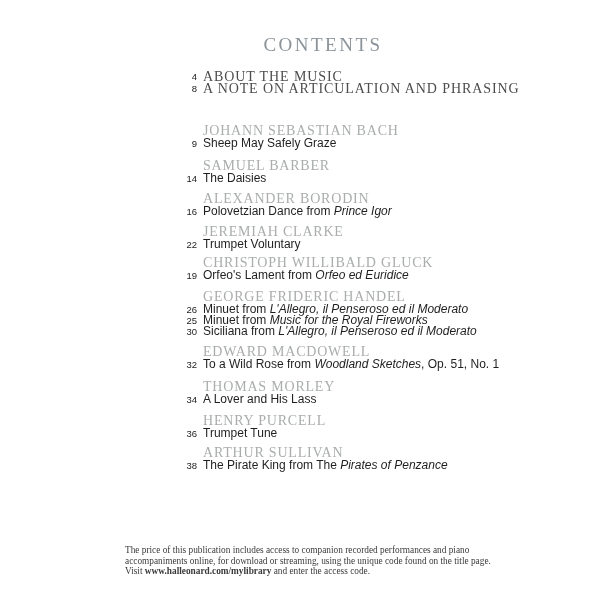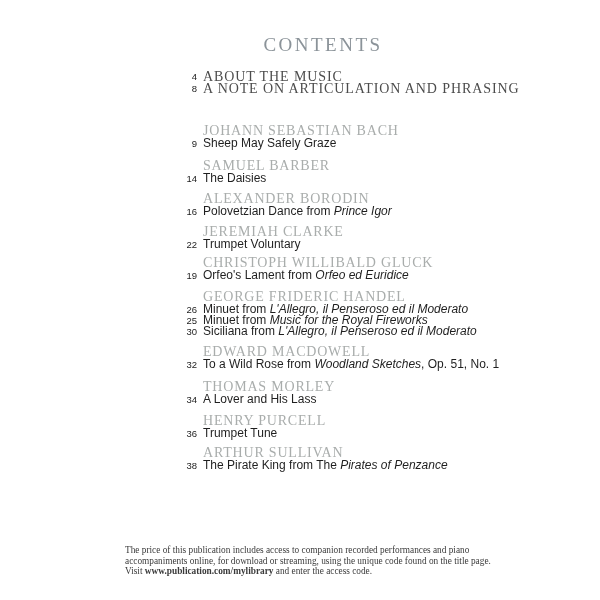--- a/index.html
+++ b/index.html
@@ -191,16 +191,16 @@
     <div class="composer">ARTHUR SULLIVAN</div>
     <div class="row entry-row">
       <span class="num">38</span>
       <span class="entry-title"><span>The Pirate King from The </span><span class="it">Pirates of Penzance</span></span>
     </div>
   </div>
 
   <div class="footer">
     <div><span>The price of this publication includes access to companion recorded performances and piano</span></div>
     <div><span>accompaniments online, for download or streaming, using the unique code found on the title page.</span></div>
-    <div><span>Visit </span><span class="bd">www.publication.com/mylibrary</span><span> and enter the access code.</span></div>
+    <div><span>Visit </span><span class="bd">www.halleonard.com/mylibrary</span><span> and enter the access code.</span></div>
   </div>
 
 </div>
 
 </body></html>

